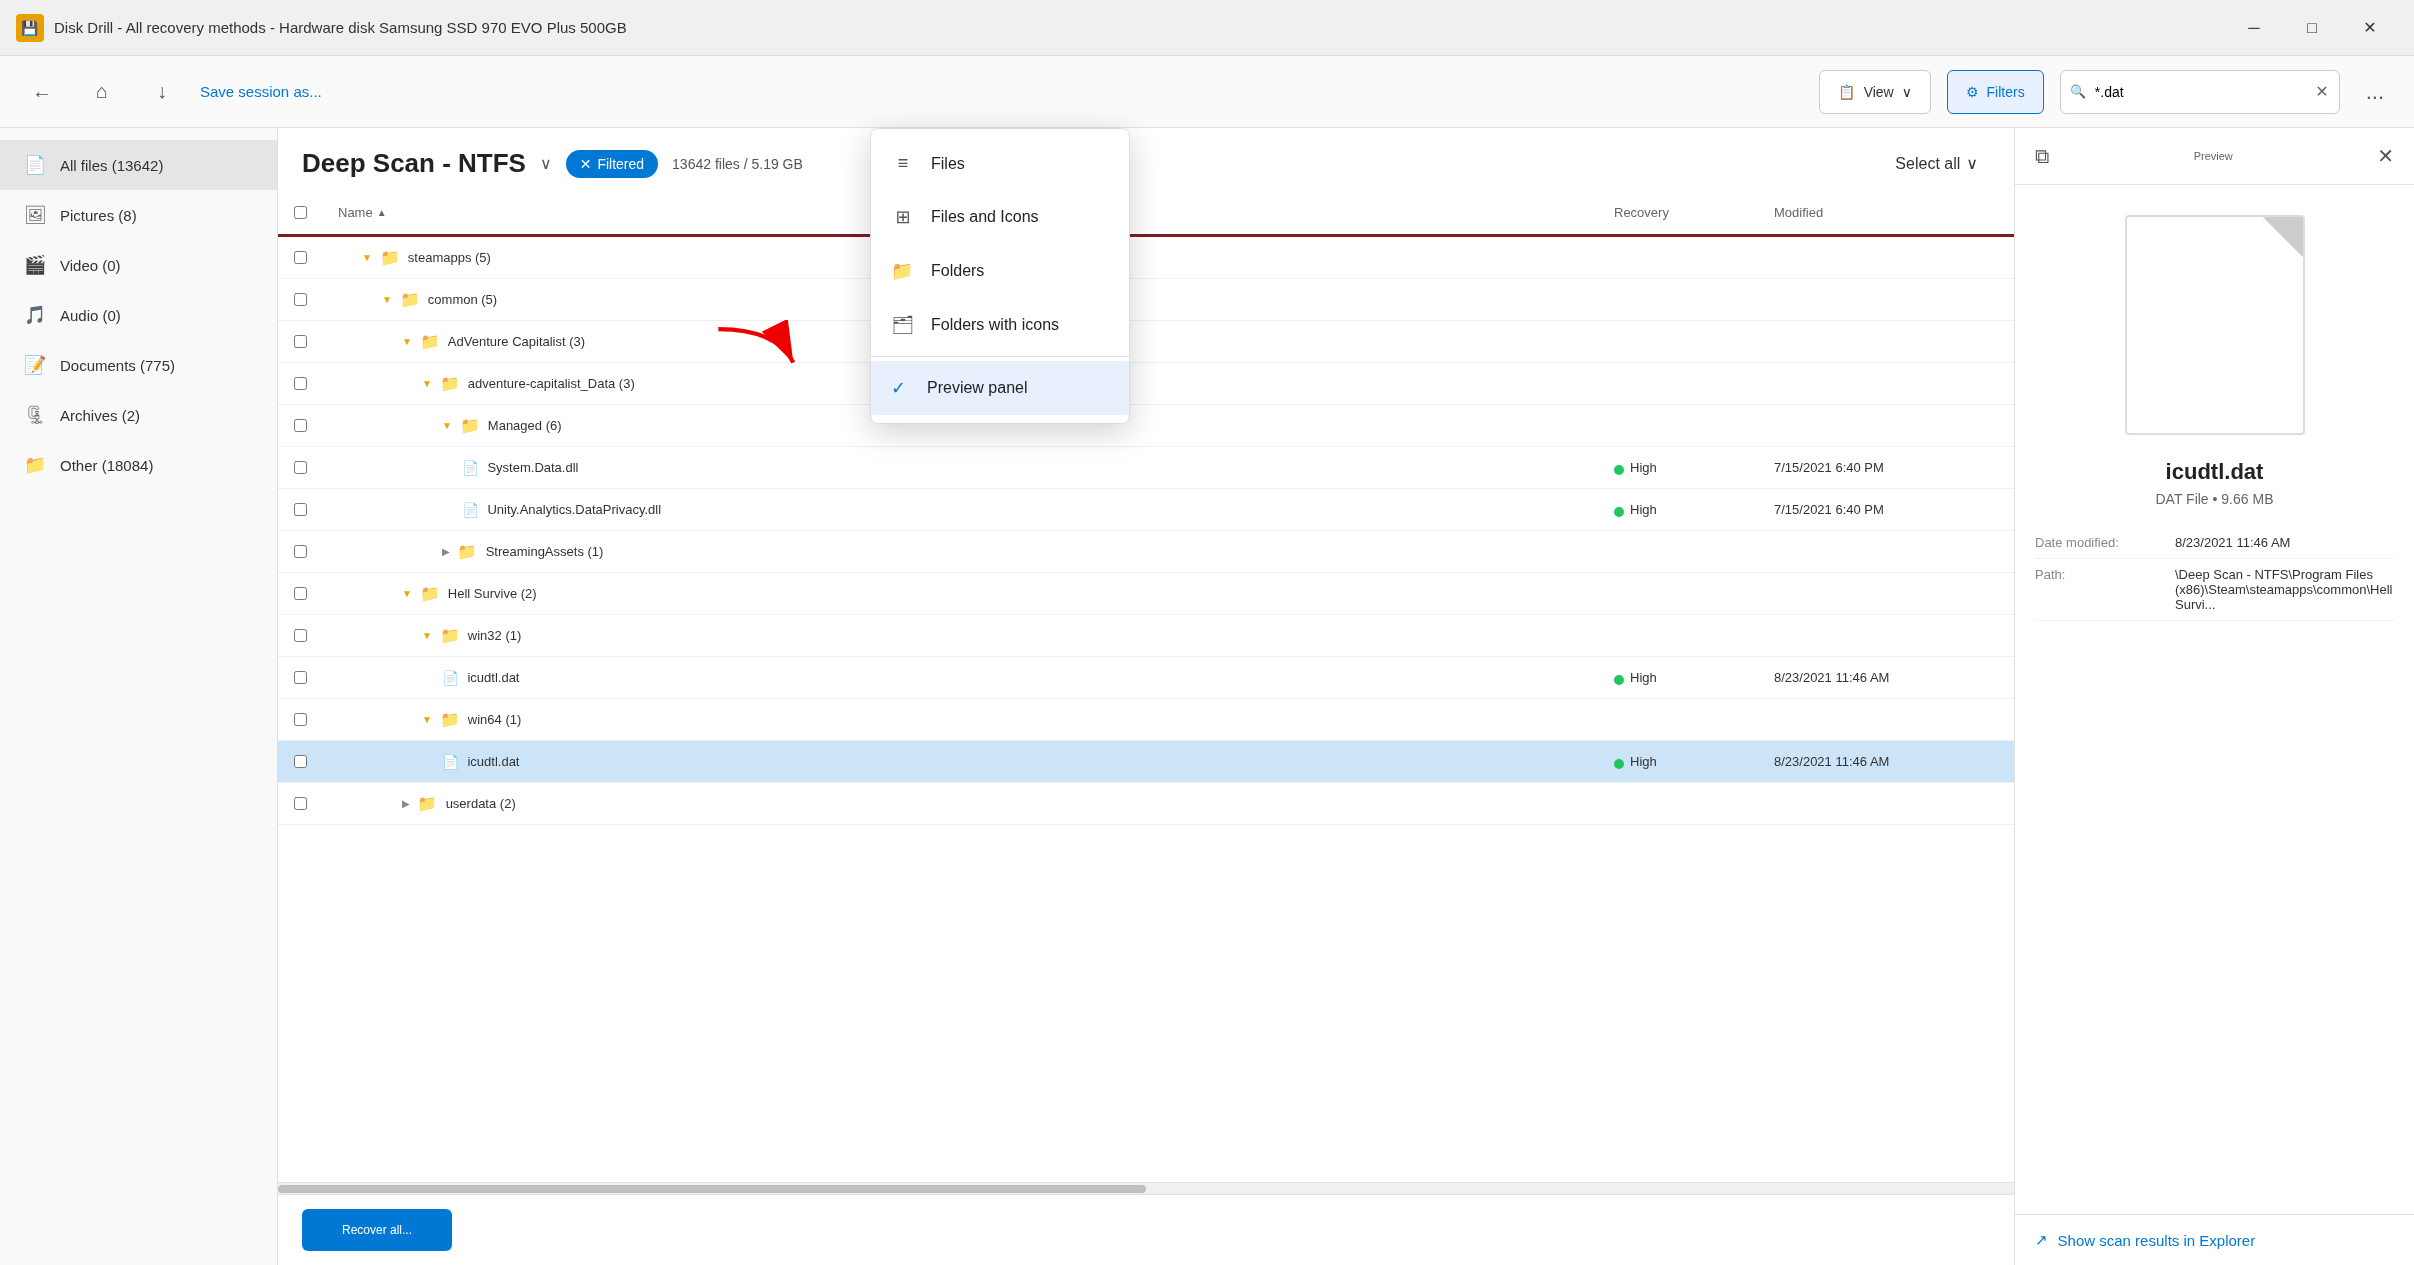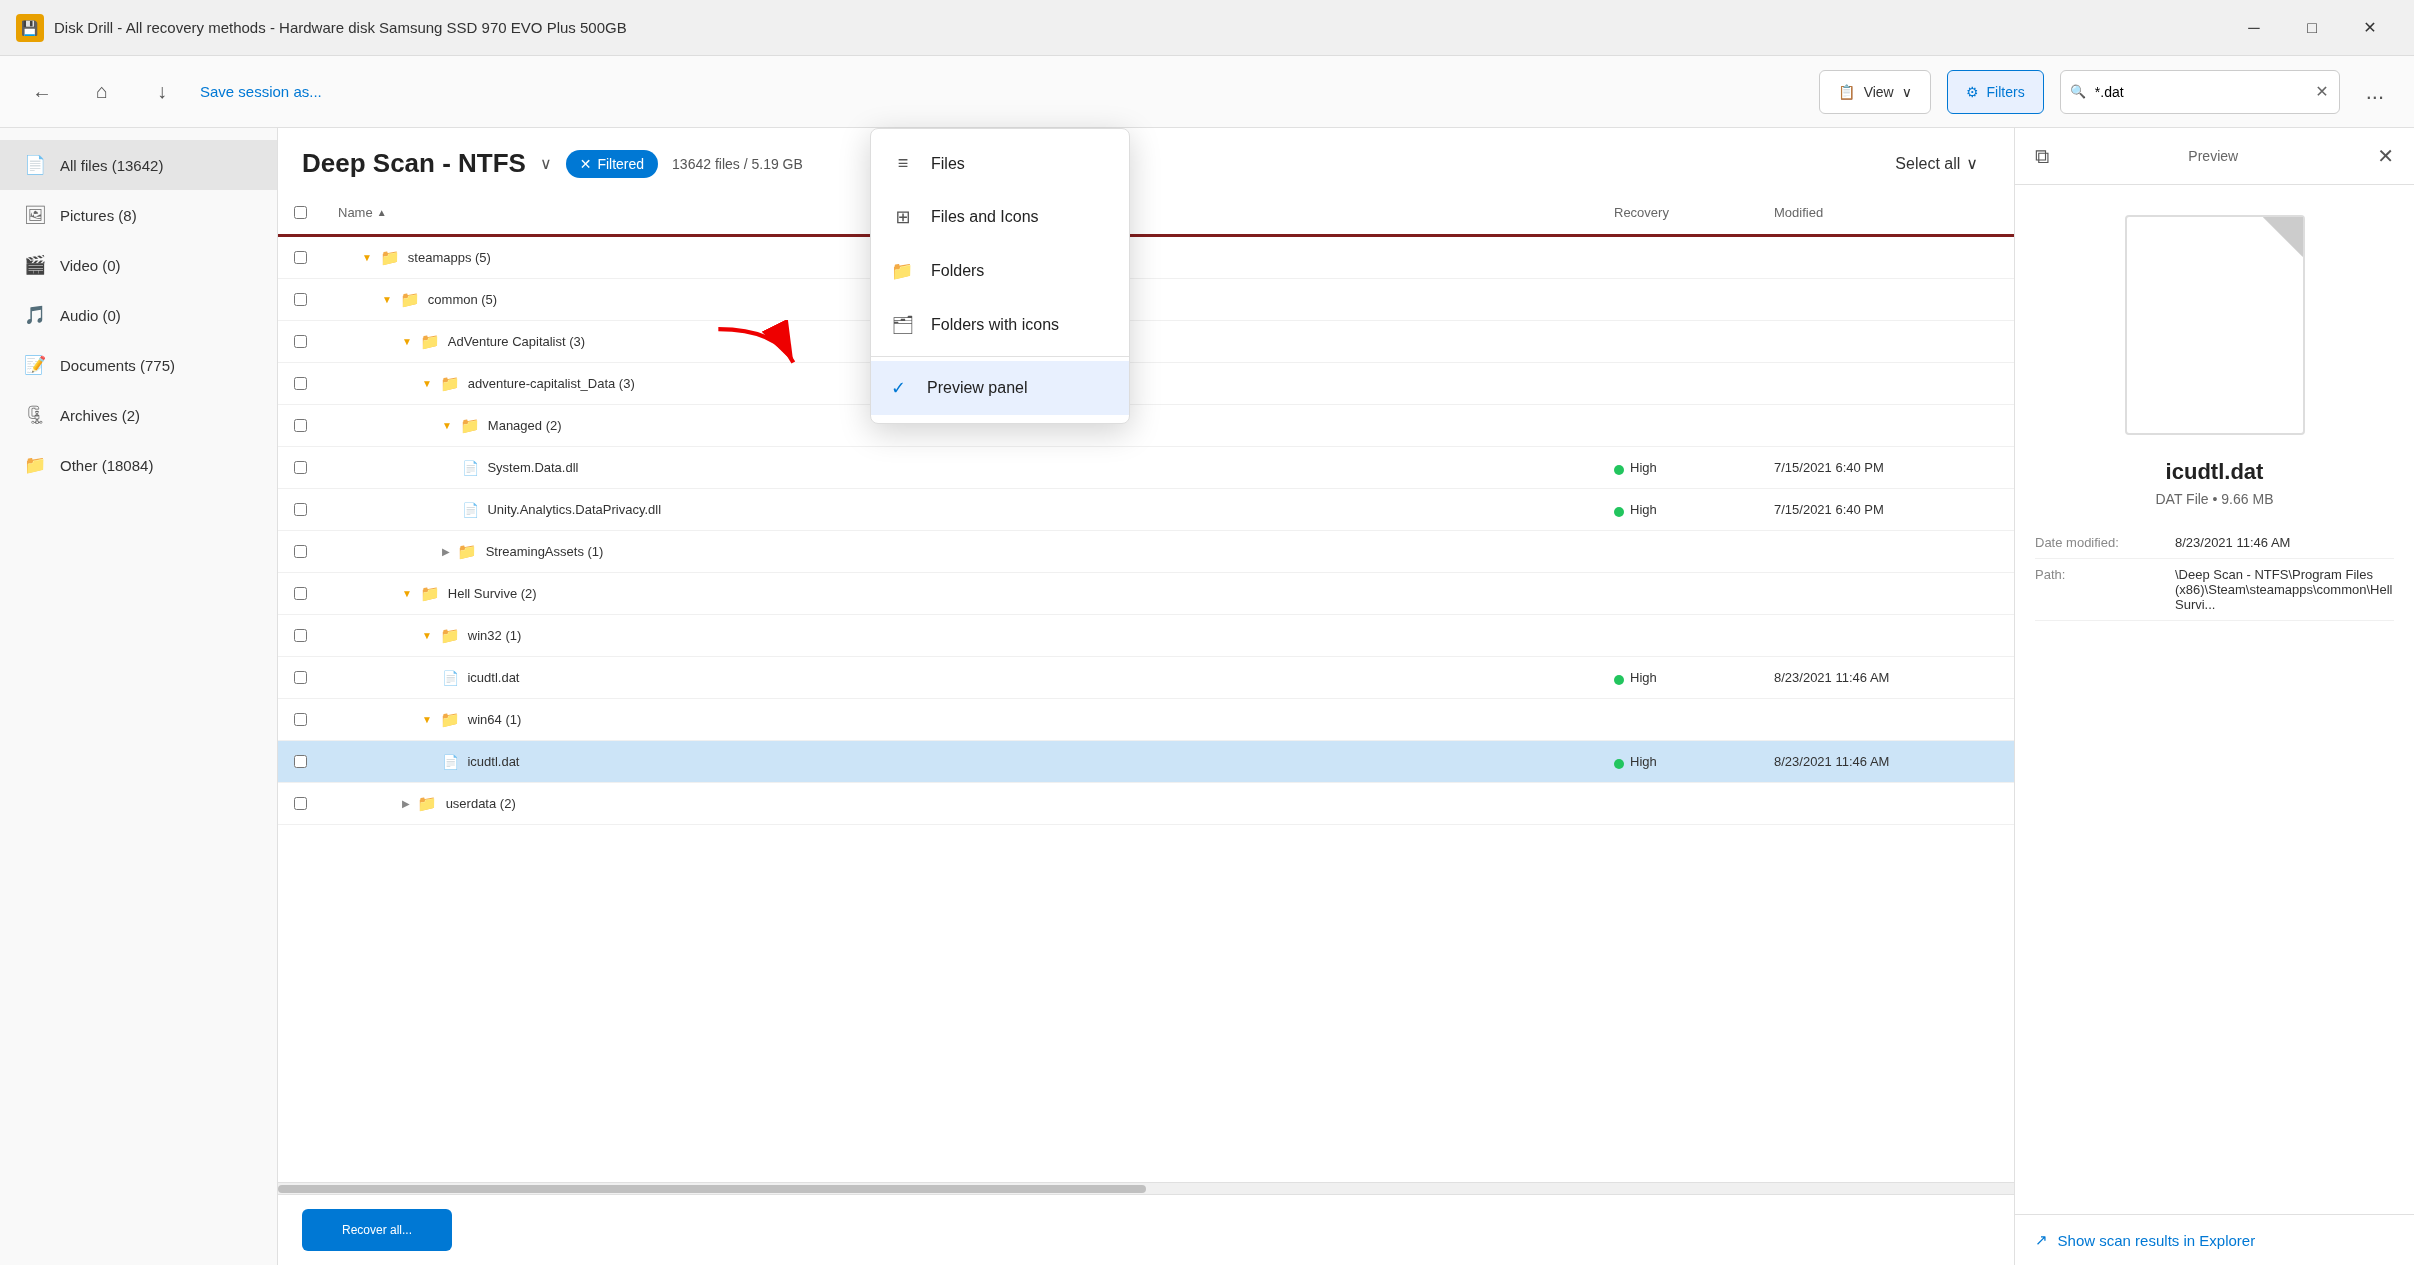--- a/index.html
+++ b/index.html
@@ -203,21 +203,21 @@
       flex-shrink: 0;
     }
     .preview-header {
       display: flex;
       align-items: center;
       justify-content: space-between;
       padding: 16px 20px;
       border-bottom: 1px solid #e0e0e0;
     }
     .preview-copy-btn { font-size: 20px; color: #555; cursor: pointer; }
-    .preview-title { font-size: 14px; color: #666; }
+    .preview-title { font-size: 11px; color: #666; }
     .preview-close { font-size: 20px; color: #555; cursor: pointer; }
     .preview-content {
       flex: 1;
       display: flex;
       flex-direction: column;
       align-items: center;
       padding: 30px 20px 20px 20px;
     }
     .file-preview-icon {
       width: 180px;
@@ -478,21 +478,21 @@
       </div>
 
       <div class="table-row">
         <div class="td">
             <input type="checkbox" style="">
           </div>
         <div class="td td-name">
           <span style="display:inline-block;width:96px"></span>
           <span style="color:#f0a500;font-size:10px">▼</span>
           <span class="folder-icon">📁</span>
-          <span>Managed (2)</span>
+          <span>Managed (6)</span>
         </div>
         <div class="td"></div>
         <div class="td"></div>
       </div>
 
       <div class="table-row">
         <div class="td">
             <input type="checkbox" style="">
           </div>
         <div class="td td-name">

